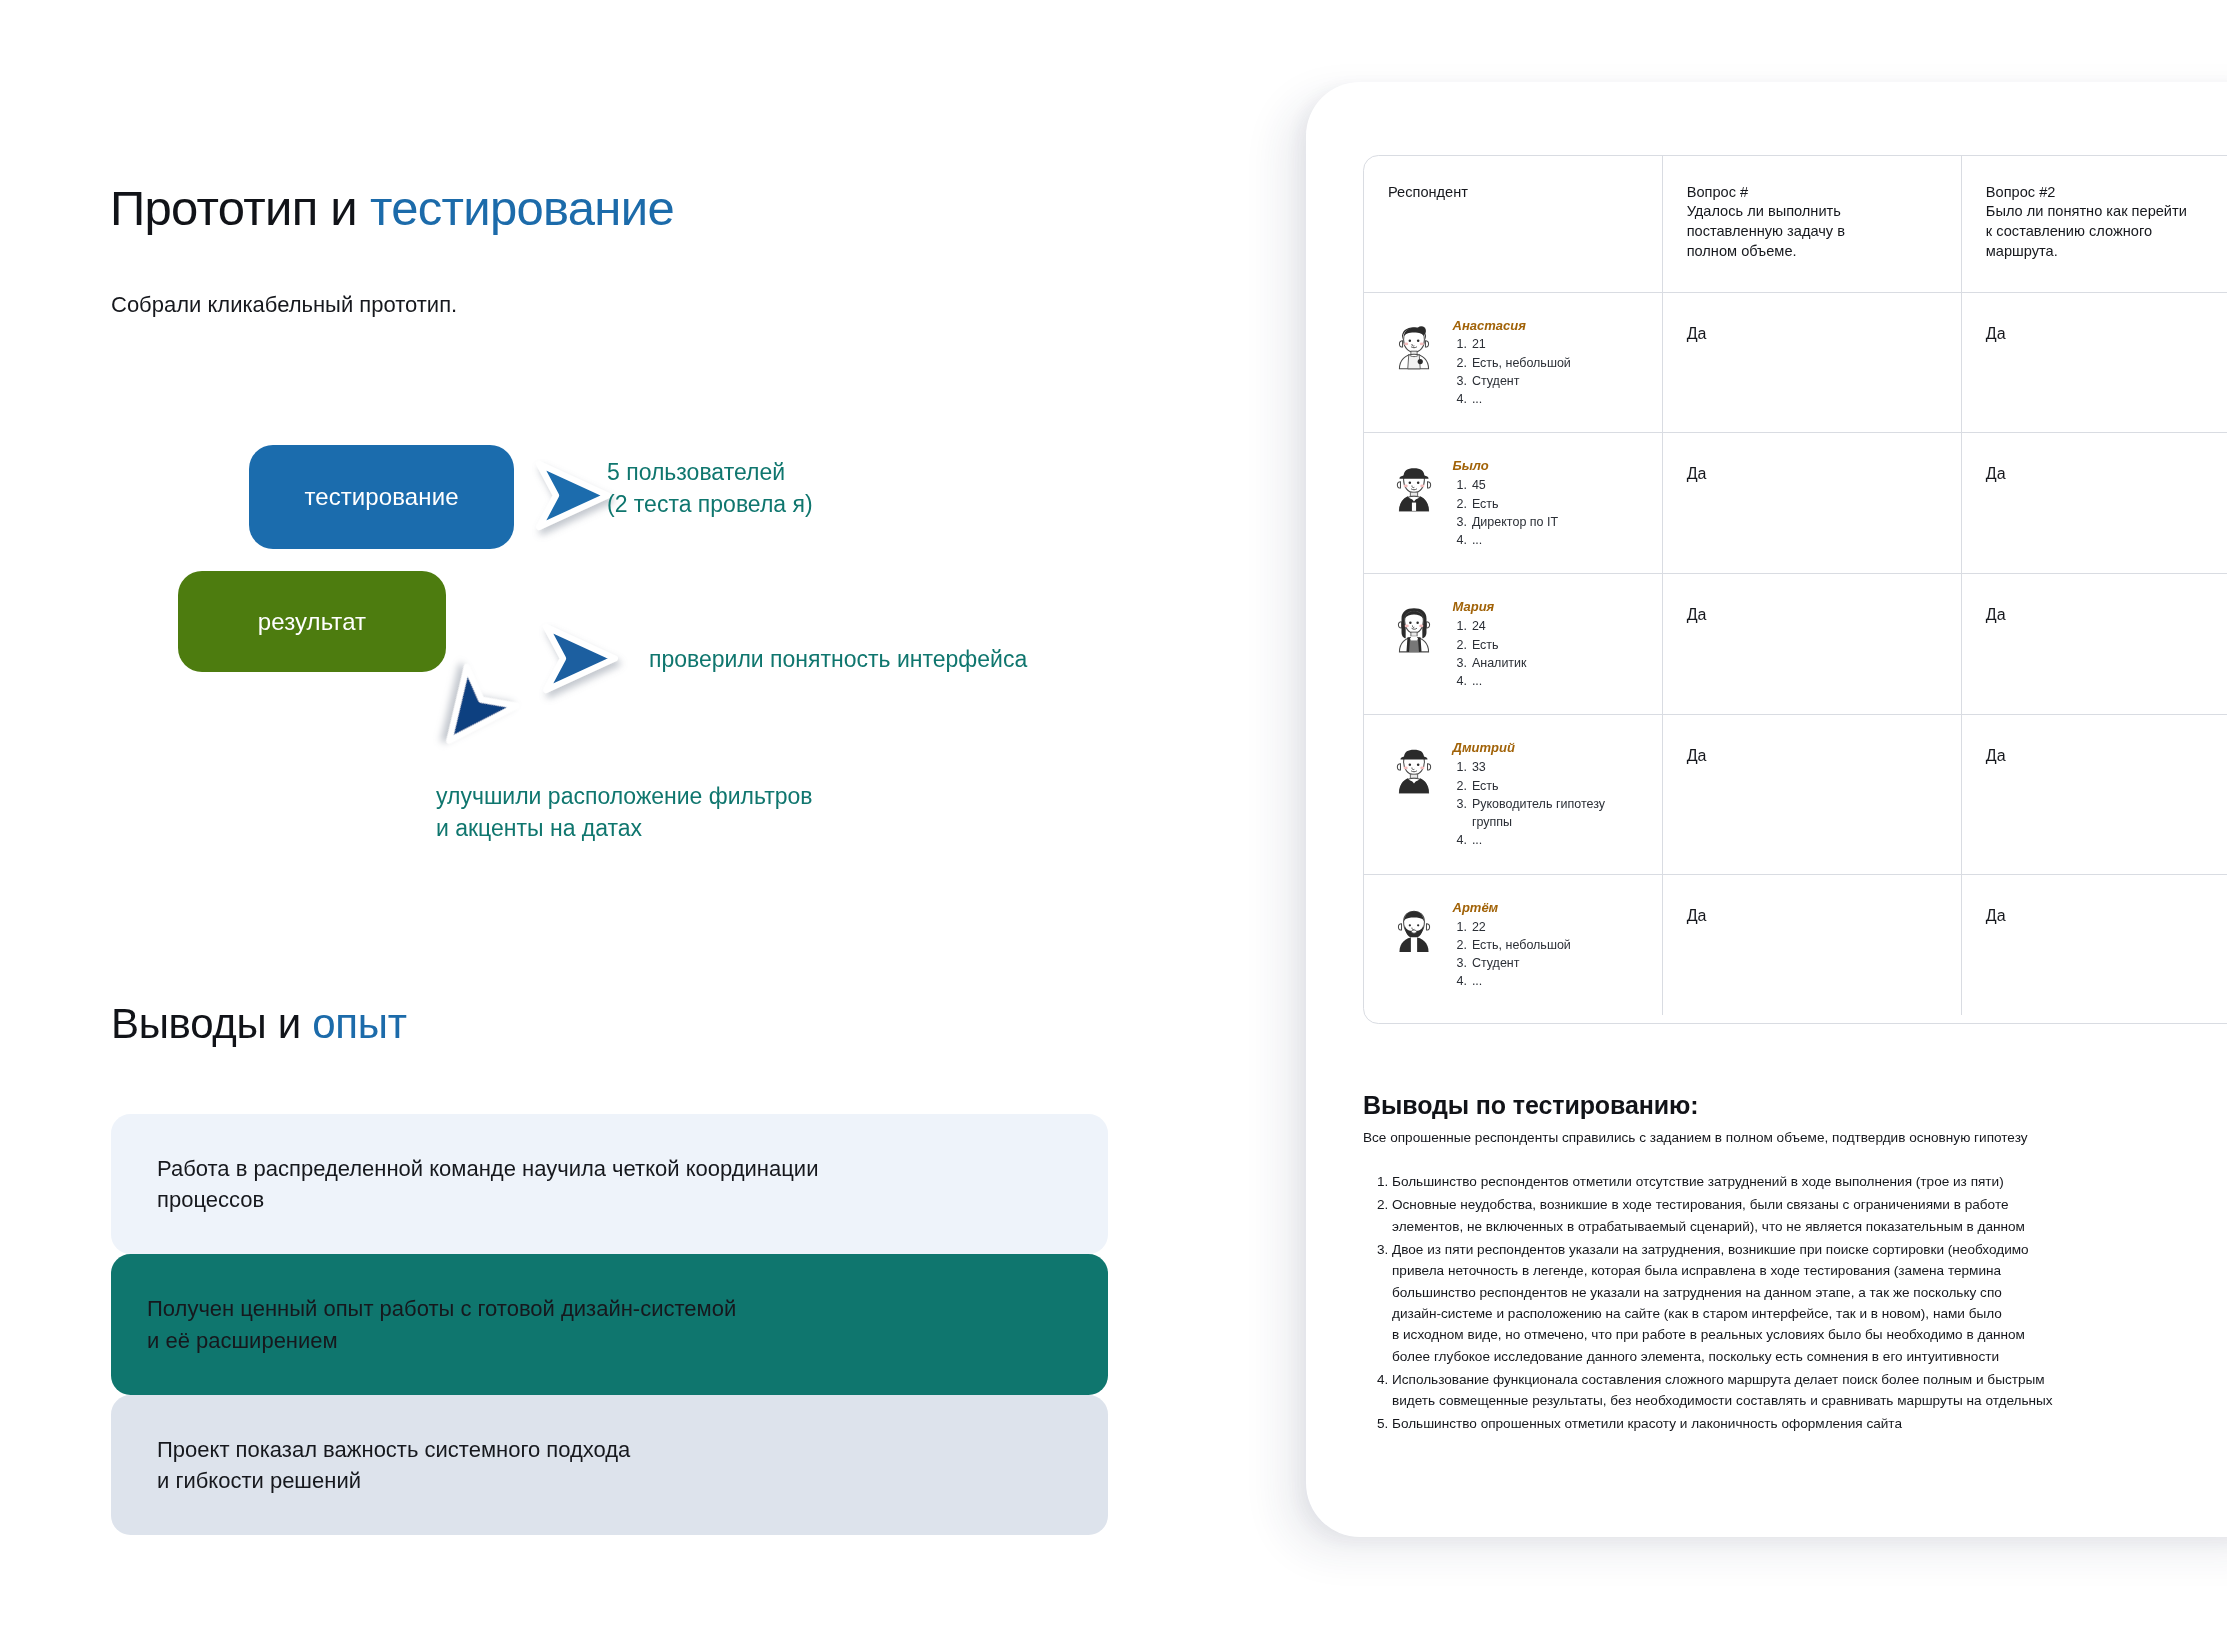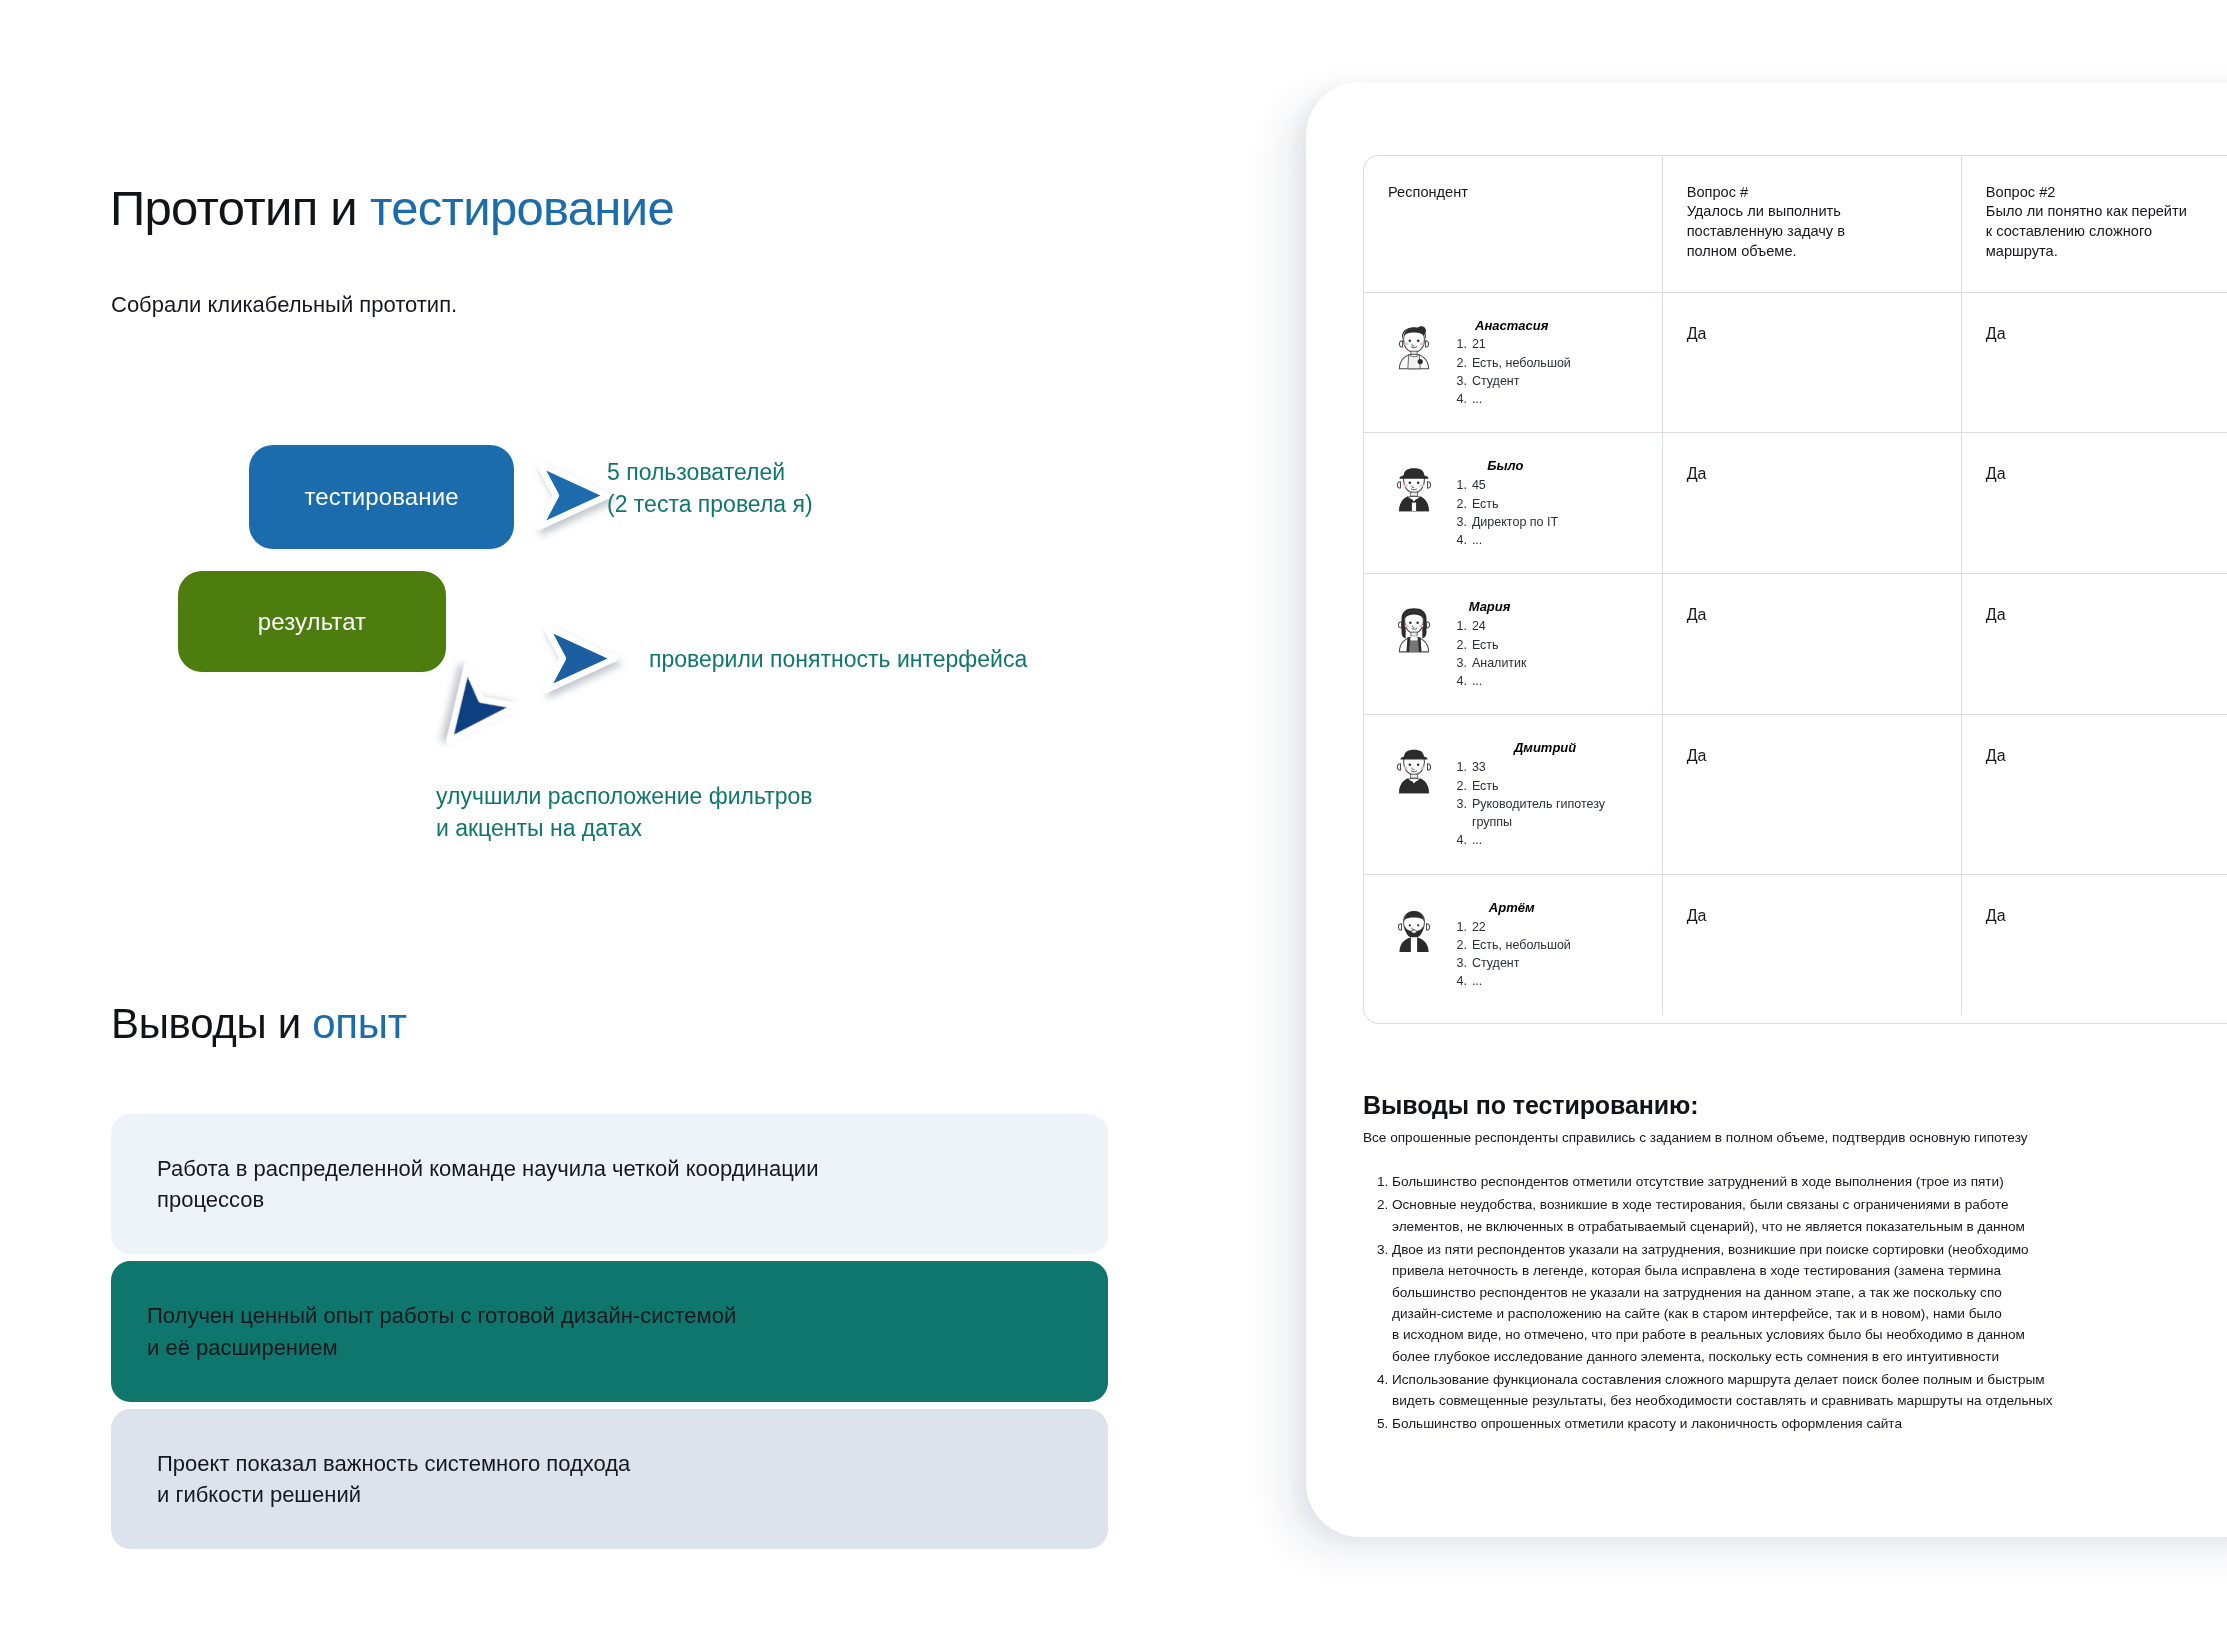--- a/index.html
+++ b/index.html
@@ -63,21 +63,21 @@
     position: absolute; left: 111px; top: 1000px;
     font-size: 42px; font-weight: 400; letter-spacing: -0.3px;
     color: #111318; white-space: nowrap;
   }
   .h2 .accent { color: #1C6BAA; }
 
   .cards { position: absolute; left: 111px; top: 1114px; width: 997px; }
   .card {
     border-radius: 19.5px; padding: 39px 46px;
     font-size: 22px; line-height: 1.42; color: #16181d;
-    white-space: pre-line; margin-bottom: 7px;
+    white-space: pre-line; 
     display: flex; align-items: center; min-height: 123px;
   }
   .card.t0 { background: #EEF3FA; }
   .card.t1 { background: #0f766e; padding-left: 36px; }
   .card.t2 { background: #DDE3EC; }
 
   
   .rightwrap { position: absolute; left: 1218px; top: 0; width: 1009px; height: 1640px; }
 
   .panel-shadow {
@@ -112,21 +112,21 @@
     font-size: 14.6px; font-weight: 400; color: #16181d;
     line-height: 1.36; white-space: pre-line;
   }
   .tbl td { padding: 24px 24px; }
   .cell-yes { font-size: 16px; color: #16181d; padding-top: 32px !important; }
 
   .resp { display: flex; align-items: flex-start; gap: 12.5px; }
   .avatar { width: 52px; height: 52px; flex: 0 0 52px; margin-top: 4.2px; }
   .avatar svg { width: 100%; height: 100%; display: block; }
   .resp-text { font-size: 12.5px; color: #2b2f36; line-height: 1.46; }
-  .resp-name { font-weight: 700; font-style: italic; color: #000000; font-size: 13px; text-align: center; }
+  .resp-name { font-weight: 700; font-style: italic; color: #a16207; font-size: 13px; }
   .resp-list { margin: 0; padding-left: 18px; list-style: decimal; }
   .resp-list li { padding-left: 1.4px; }
 
   
   .concl { position: absolute; left: 145px; top: 1091px; width: 905px; }
   .concl-h {
     font-size: 25px; font-weight: 700; color: #111318;
     letter-spacing: -0.1px; margin-bottom: 8.4px; white-space: nowrap;
   }
   .concl-lead {

